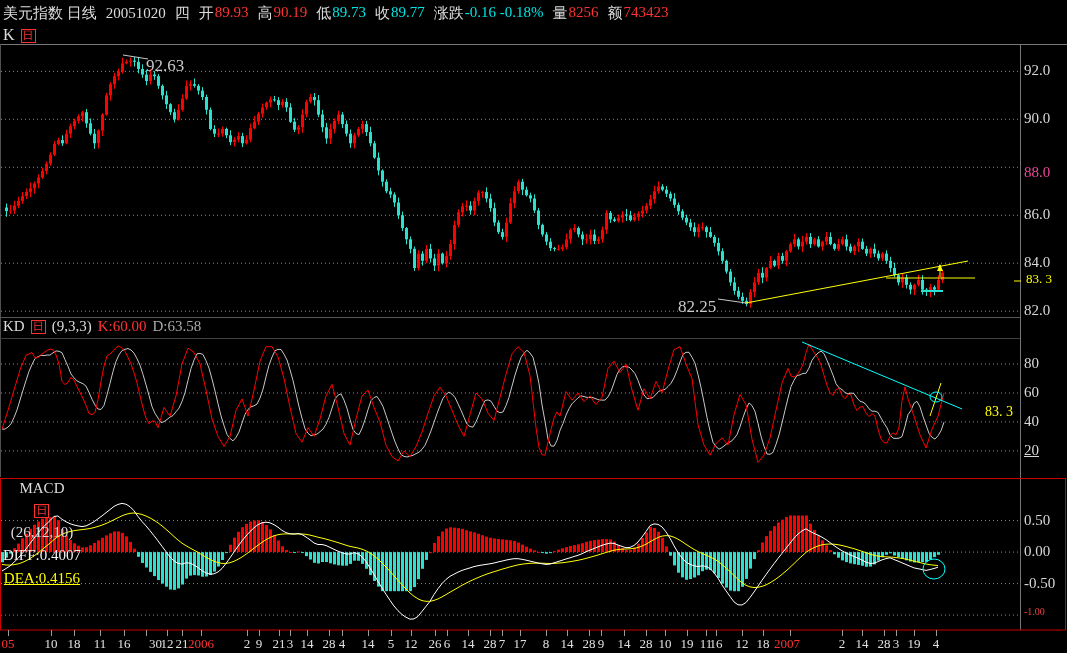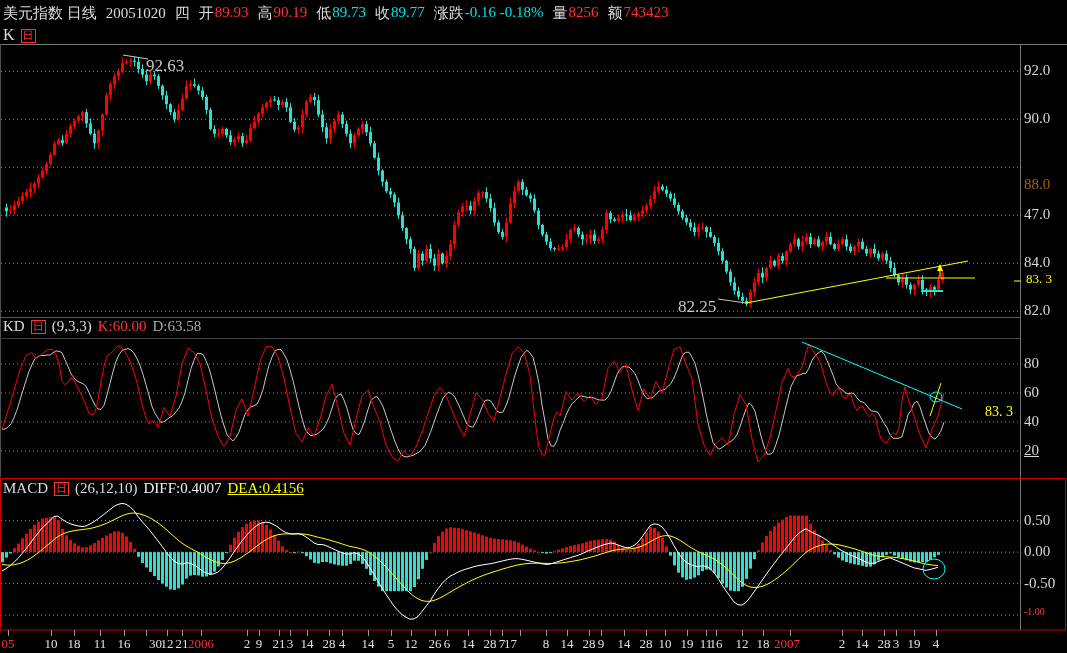--- a/index.html
+++ b/index.html
@@ -871,32 +871,32 @@
 </div>
 
 <div class="phead" style="left:3px;top:318px;">
   <span>KD</span>
   <span class="badge">日</span>
   <span>(9,3,3)</span>
   <span style="color:#ff3232;">K:60.00</span>
   <span style="color:#aaaaaa;">D:63.58</span>
 </div>
 
-<div class="phead" style="left:3px;top:480px;">
+<div class="phead" style="left:3px;top:480px;flex-direction:column;">
   <span>MACD</span>
   <span class="badge">日</span>
   <span>(26,12,10)</span>
   <span style="color:#f0f0f0;">DIFF:0.4007</span>
   <span style="color:#ffff00;text-decoration:underline;">DEA:0.4156</span>
 </div>
 
 <div class="abs lbl" style="left: 1024px; top: 62.3805px; font-size: 15px; color: rgb(216, 216, 216);">92.0</div>
 <div class="abs lbl" style="left: 1024px; top: 110.345px; font-size: 15px; color: rgb(216, 216, 216);">90.0</div>
-<div class="abs lbl" style="left: 1024px; top: 176px; font-size: 15px; color: #a16207;">88.0</div>
-<div class="abs lbl" style="left: 1024px; top: 206.274px; font-size: 15px; color: rgb(216, 216, 216);">47.0</div>
+<div class="abs lbl" style="left: 1024px; top: 164px; font-size: 15px; color: #ec4899;">88.0</div>
+<div class="abs lbl" style="left: 1024px; top: 206.274px; font-size: 15px; color: rgb(216, 216, 216);">86.0</div>
 <div class="abs lbl" style="left: 1024px; top: 254.239px; font-size: 15px; color: rgb(216, 216, 216);">84.0</div>
 <div class="abs lbl" style="left: 1024px; top: 302.204px; font-size: 15px; color: rgb(216, 216, 216);">82.0</div>
 <div class="abs lbl" style="left: 1024px; top: 355.043px; font-size: 15px; color: rgb(216, 216, 216);">80</div>
 <div class="abs lbl" style="left: 1024px; top: 383.979px; font-size: 15px; color: rgb(216, 216, 216);">60</div>
 <div class="abs lbl" style="left: 1024px; top: 412.915px; font-size: 15px; color: rgb(216, 216, 216);">40</div>
 <div class="abs lbl" style="left: 1024px; top: 441.851px; font-size: 15px; color: rgb(216, 216, 216); text-decoration: underline;">20</div>
 <div class="abs lbl" style="left: 1024px; top: 511.583px; font-size: 15px; color: rgb(216, 216, 216);">0.50</div>
 <div class="abs lbl" style="left: 1024px; top: 543.1px; font-size: 15px; color: rgb(216, 216, 216);">0.00</div>
 <div class="abs lbl" style="left: 1024px; top: 574.616px; font-size: 15px; color: rgb(216, 216, 216);">-0.50</div>
 <div class="abs lbl" style="left: 1024px; top: 606.133px; font-size: 10px; color: #ef4444;">-1.00</div>
@@ -921,21 +921,21 @@
 <div class="abs lbl" style="left: 313px; top: 637px; width: 32px; text-align: center; font-size: 13px; color: rgb(224, 224, 224);">28</div>
 <div class="abs lbl" style="left: 326px; top: 637px; width: 32px; text-align: center; font-size: 13px; color: rgb(224, 224, 224);">4</div>
 <div class="abs lbl" style="left: 352px; top: 637px; width: 32px; text-align: center; font-size: 13px; color: rgb(224, 224, 224);">14</div>
 <div class="abs lbl" style="left: 375px; top: 637px; width: 32px; text-align: center; font-size: 13px; color: rgb(224, 224, 224);">5</div>
 <div class="abs lbl" style="left: 395px; top: 637px; width: 32px; text-align: center; font-size: 13px; color: rgb(224, 224, 224);">12</div>
 <div class="abs lbl" style="left: 419px; top: 637px; width: 32px; text-align: center; font-size: 13px; color: rgb(224, 224, 224);">26</div>
 <div class="abs lbl" style="left: 431px; top: 637px; width: 32px; text-align: center; font-size: 13px; color: rgb(224, 224, 224);">6</div>
 <div class="abs lbl" style="left: 452px; top: 637px; width: 32px; text-align: center; font-size: 13px; color: rgb(224, 224, 224);">14</div>
 <div class="abs lbl" style="left: 474px; top: 637px; width: 32px; text-align: center; font-size: 13px; color: rgb(224, 224, 224);">28</div>
 <div class="abs lbl" style="left: 486px; top: 637px; width: 32px; text-align: center; font-size: 13px; color: rgb(224, 224, 224);">7</div>
-<div class="abs lbl" style="left: 504px; top: 637px; width: 32px; font-size: 13px; color: rgb(224, 224, 224);">17</div>
+<div class="abs lbl" style="left: 504px; top: 637px; width: 32px; text-align: center; font-size: 13px; color: rgb(224, 224, 224);">17</div>
 <div class="abs lbl" style="left: 530px; top: 637px; width: 32px; text-align: center; font-size: 13px; color: rgb(224, 224, 224);">8</div>
 <div class="abs lbl" style="left: 551px; top: 637px; width: 32px; text-align: center; font-size: 13px; color: rgb(224, 224, 224);">14</div>
 <div class="abs lbl" style="left: 573px; top: 637px; width: 32px; text-align: center; font-size: 13px; color: rgb(224, 224, 224);">28</div>
 <div class="abs lbl" style="left: 585px; top: 637px; width: 32px; text-align: center; font-size: 13px; color: rgb(224, 224, 224);">9</div>
 <div class="abs lbl" style="left: 608px; top: 637px; width: 32px; text-align: center; font-size: 13px; color: rgb(224, 224, 224);">14</div>
 <div class="abs lbl" style="left: 630px; top: 637px; width: 32px; text-align: center; font-size: 13px; color: rgb(224, 224, 224);">28</div>
 <div class="abs lbl" style="left: 649px; top: 637px; width: 32px; text-align: center; font-size: 13px; color: rgb(224, 224, 224);">10</div>
 <div class="abs lbl" style="left: 671px; top: 637px; width: 32px; text-align: center; font-size: 13px; color: rgb(224, 224, 224);">19</div>
 <div class="abs lbl" style="left: 690px; top: 637px; width: 32px; text-align: center; font-size: 13px; color: rgb(224, 224, 224);">11</div>
 <div class="abs lbl" style="left: 700px; top: 637px; width: 32px; text-align: center; font-size: 13px; color: rgb(224, 224, 224);">16</div>

